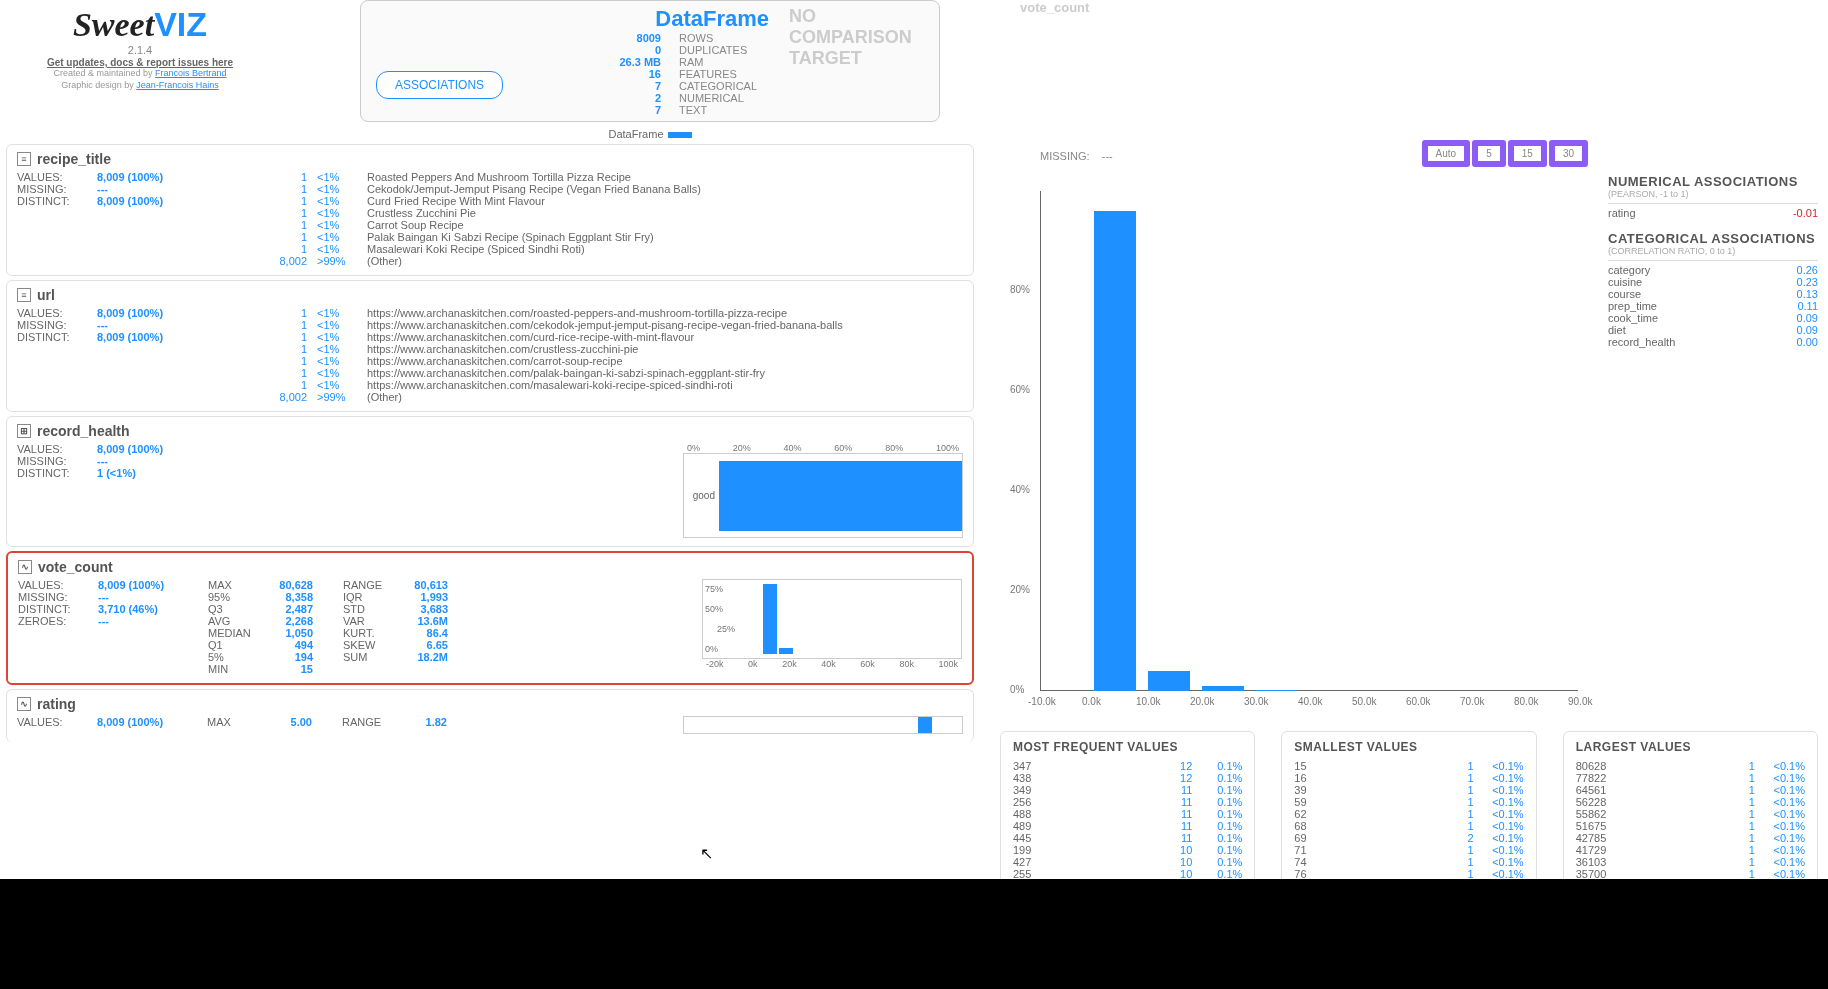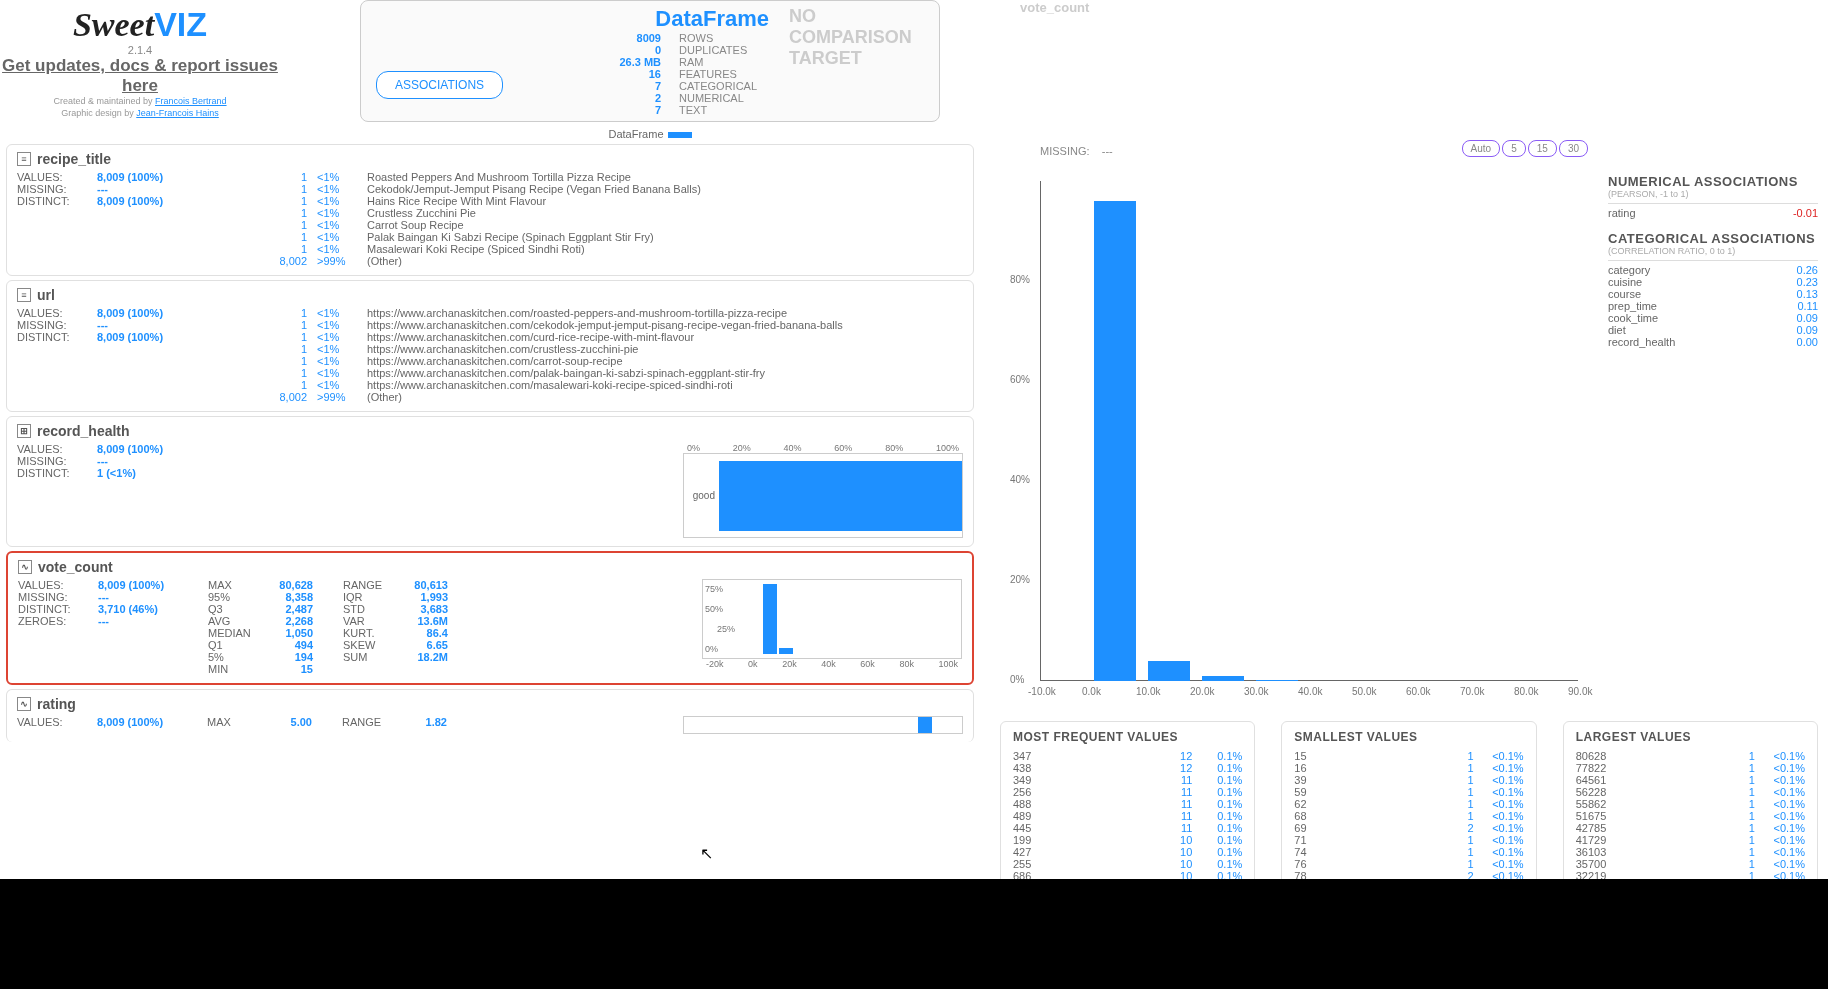--- a/index.html
+++ b/index.html
@@ -2,21 +2,21 @@
 <html><head>
 <meta charset="utf-8">
 <style>
   * { margin:0; padding:0; box-sizing:border-box; }
   body { font-family: Arial, Helvetica, sans-serif; font-size:11px; color:#333; background:#fff; width:1828px; height:989px; overflow:hidden; position:relative;}
   .top { display:flex; }
   .logo-area { width:280px; text-align:center; padding:5px 0;}
   .logo { font-family:'Brush Script MT',cursive; font-size:34px; font-weight:bold; font-style:italic; color:#222;}
   .logo .v { color:#1e90ff; font-style:normal; font-family:Arial; font-weight:900;}
   .ver { color:#888; font-size:11px;}
-  .updates { color:#666; text-decoration:underline; font-weight:bold; font-size:17px;}
+  .updates { color:#666; text-decoration:underline; font-weight:bold; font-size:10px;}
   .credits { color:#999; font-size:9px; line-height:1.3;}
   .credits a { color:#1e90ff; text-decoration:underline;}
   .df-box { border:1px solid #ccc; border-radius:8px; background:#fafafa; margin-left:80px; width:580px; display:flex; position:relative;}
   .assoc-btn { border:1px solid #1e90ff; color:#1e90ff; font-size:12px; padding:6px 18px; border-radius:12px; cursor:pointer; position:absolute; left:15px; top:70px; background:#fff;}
   .df-left { flex:1; text-align:right; padding:5px 10px;}
   .df-right { width:160px; text-align:left; padding:5px 10px;}
   .df-title-blue { color:#1e90ff; font-size:22px; font-weight:900;}
   .df-title-grey { color:#ccc; font-size:18px; font-weight:900;}
   .df-row { display:flex; justify-content:flex-end; gap:18px; font-size:11px;}
   .df-row .val { color:#1e90ff; font-weight:bold; width:50px; text-align:right;}
@@ -44,21 +44,21 @@
   .num-col-row { display:flex;}
   .num-col-row .lbl{ width:55px; color:#666;}
   .num-col-row .val{ color:#1e90ff; font-weight:bold; width:50px; text-align:right;}
   .mini-chart { border:1px solid #ccc; position:relative;}
 
   .right-panel { margin-left:990px; padding:0 10px;}
   .right-top { display:flex; gap:20px;}
   .chart-area { flex:1;}
   .assoc-area { width:210px; font-size:11px;}
   .bin-btns { text-align:right; margin-bottom:4px;}
-  .bin-btn { display:inline-block; border:1px solid #8b5cf6; border-radius:8px; padding:2px 8px; font-size:10px; color:#888; margin-left:2px; cursor:pointer;}
+  .bin-btn { display:inline-block; border:6px solid #8b5cf6; border-radius:3px; padding:2px 8px; font-size:10px; color:#888; margin-left:2px; cursor:pointer;}
   .assoc-h { font-weight:900; color:#555; font-size:13px; letter-spacing:0.5px;}
   .assoc-sub { color:#aaa; font-size:9px; margin-bottom:4px;}
   .assoc-row { display:flex; justify-content:space-between; font-size:11px; color:#666;}
   .assoc-row .av { color:#1e90ff;}
   .red { color:#d22 !important;}
   .big-chart { height:550px; position:relative;}
   .axis-txt { position:absolute; font-size:10px; color:#777;}
   .bar-b { position:absolute; background:#1e90ff; bottom:30px;}
   .panels3 { display:flex; gap:26px; margin-top:10px;}
   .panel3 { flex:1; border:1px solid #e0e0e0; border-radius:6px; padding:8px 12px; background:#fff;}
@@ -169,21 +169,21 @@
             <span class="txt">Roasted Peppers And Mushroom Tortilla Pizza Recipe</span>
           </div>
           <div class="fc-freq-row">
             <span class="cnt">1</span>
             <span class="pct">&lt;1%</span>
             <span class="txt">Cekodok/Jemput-Jemput Pisang Recipe (Vegan Fried Banana Balls)</span>
           </div>
           <div class="fc-freq-row">
             <span class="cnt">1</span>
             <span class="pct">&lt;1%</span>
-            <span class="txt">Hains Rice Recipe With Mint Flavour</span>
+            <span class="txt">Curd Fried Recipe With Mint Flavour</span>
           </div>
           <div class="fc-freq-row">
             <span class="cnt">1</span>
             <span class="pct">&lt;1%</span>
             <span class="txt">Crustless Zucchini Pie</span>
           </div>
           <div class="fc-freq-row">
             <span class="cnt">1</span>
             <span class="pct">&lt;1%</span>
             <span class="txt">Carrot Soup Recipe</span>

